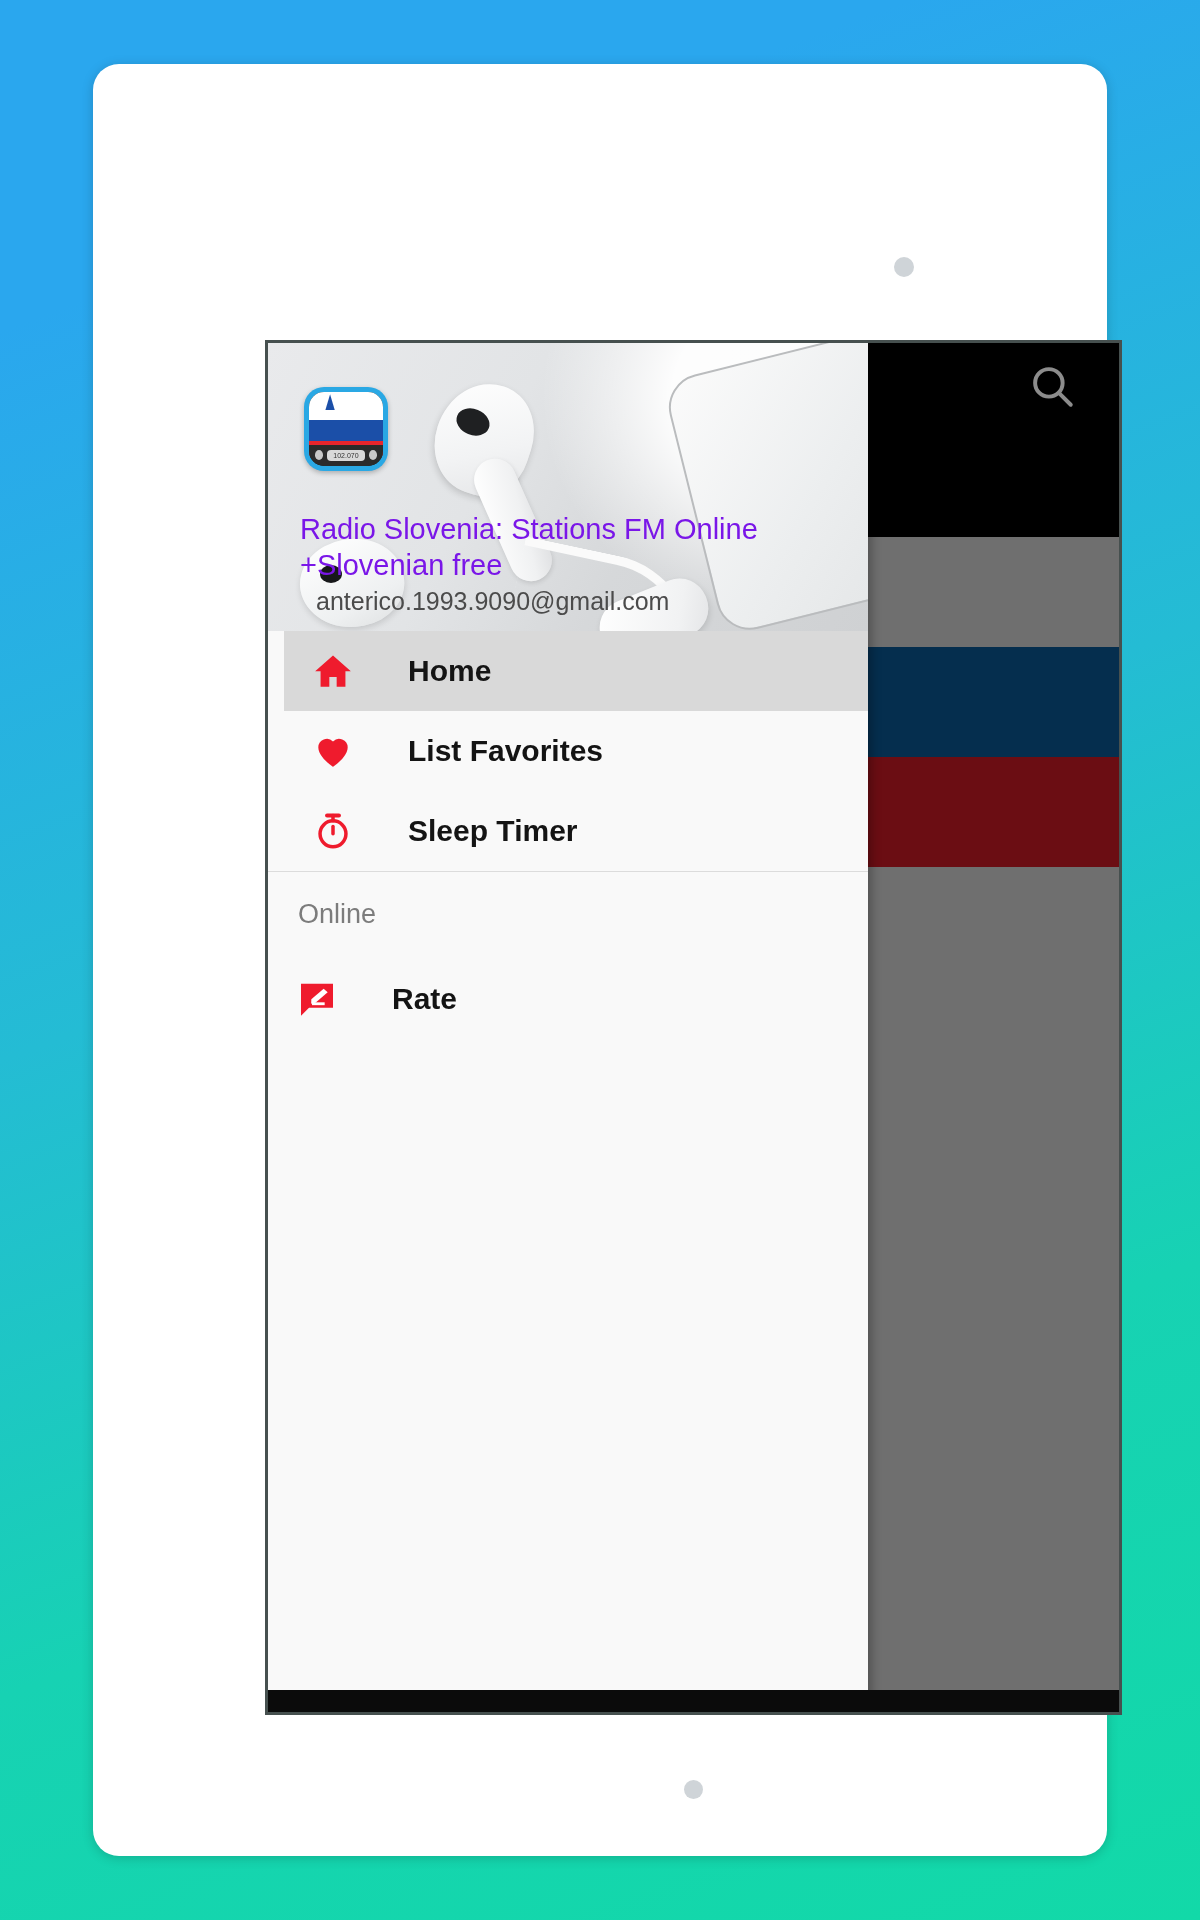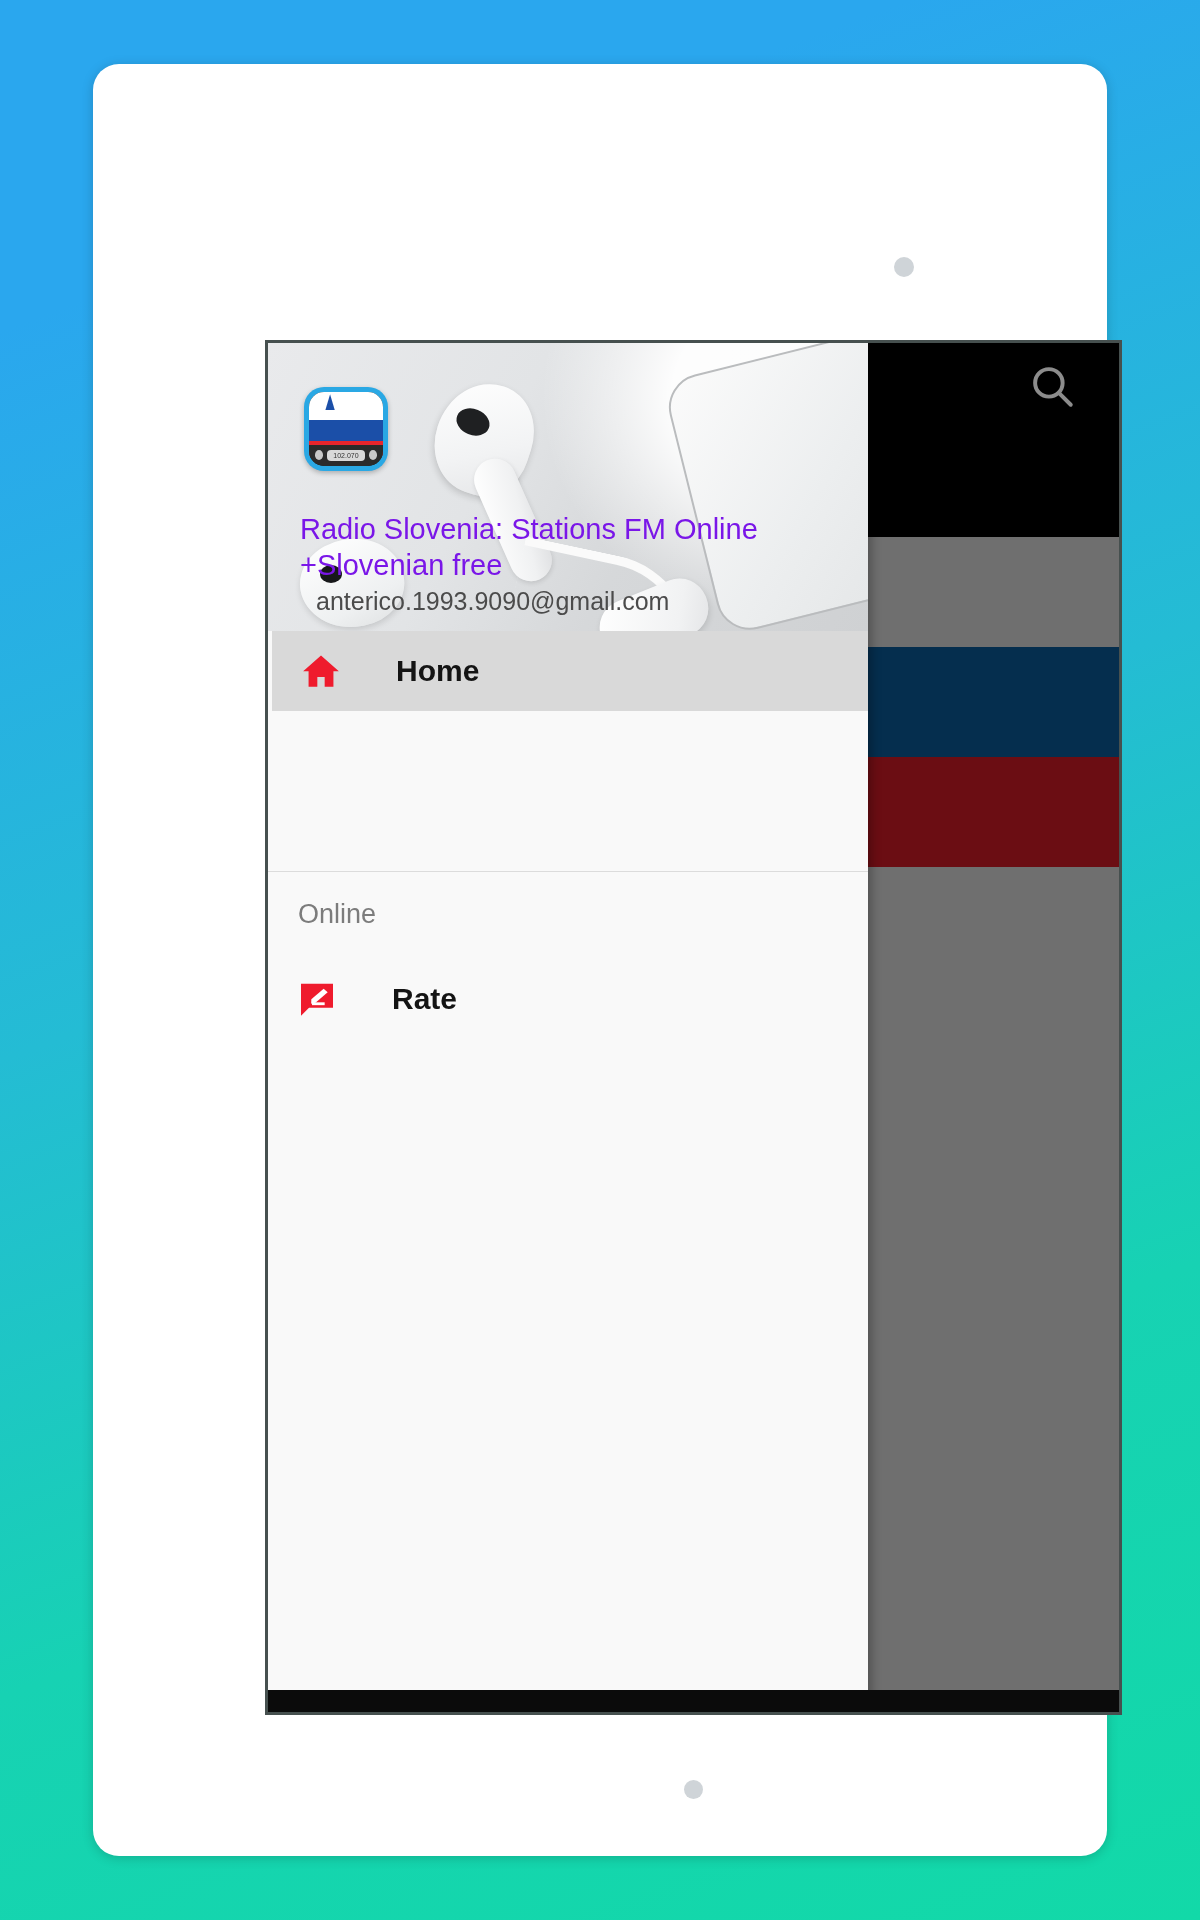--- a/index.html
+++ b/index.html
@@ -310,21 +310,21 @@
     position: absolute;
     left: 32px;
     top: 244px;
     font-size: 25px;
     color: #4b4b4b;
     white-space: nowrap;
     margin-left: 16px;
   }
 
   
-  #menu-primary { position: absolute; left: 4px; top: 288px; width: 100%; }
+  #menu-primary { position: absolute; left: 16px; top: 288px; width: 100%; }
   .menu-item {
     position: relative;
     display: flex;
     align-items: center;
     height: 80px;
     padding-left: 26px;
     background: #f9f9f9;
   }
   .menu-item.selected { background: #d9d9d9; }
   .menu-icon {
@@ -451,21 +451,40 @@
 
             <div class="menu-item selected">
               <span class="menu-icon">
                 <svg viewBox="0 0 24 24" width="42" height="42" fill="#ef1b2d">
                   <path d="M12 3.2 1.8 12.1h3.1V21h5.0v-5.6h4.2V21h5.0v-8.9h3.1z"></path>
                 </svg>
               </span>
               <span class="menu-label">Home</span>
             </div>
 
-
+            <div class="menu-item">
+              <span class="menu-icon">
+                <svg viewBox="0 0 24 24" width="42" height="42" fill="#ef1b2d">
+                  <path d="M12 21s-8.4-5.3-8.4-11.1A4.9 4.9 0 0 1 12 6.6a4.9 4.9 0 0 1 8.4 3.3C20.4 15.7 12 21 12 21z"></path>
+                </svg>
+              </span>
+              <span class="menu-label">List Favorites</span>
+            </div>
+
+            <div class="menu-item">
+              <span class="menu-icon">
+                <svg viewBox="0 0 24 24" width="42" height="42" fill="none" stroke="#ef1b2d" stroke-width="2" stroke-linecap="round">
+                  <circle cx="12" cy="13.6" r="7.4"></circle>
+                  <line x1="12" y1="13.6" x2="12" y2="9.4"></line>
+                  <line x1="8.6" y1="3.1" x2="15.4" y2="3.1" stroke-width="2.3"></line>
+                  <line x1="12" y1="3.1" x2="12" y2="6.2"></line>
+                </svg>
+              </span>
+              <span class="menu-label">Sleep Timer</span>
+            </div>
           </div>
 
           <div id="menu-divider"></div>
 
           <div id="section-other">Online</div>
 
           <div id="menu-secondary">
             <div class="menu-item">
               <span class="menu-icon">
                 <svg viewBox="0 0 24 24" width="40" height="40">

